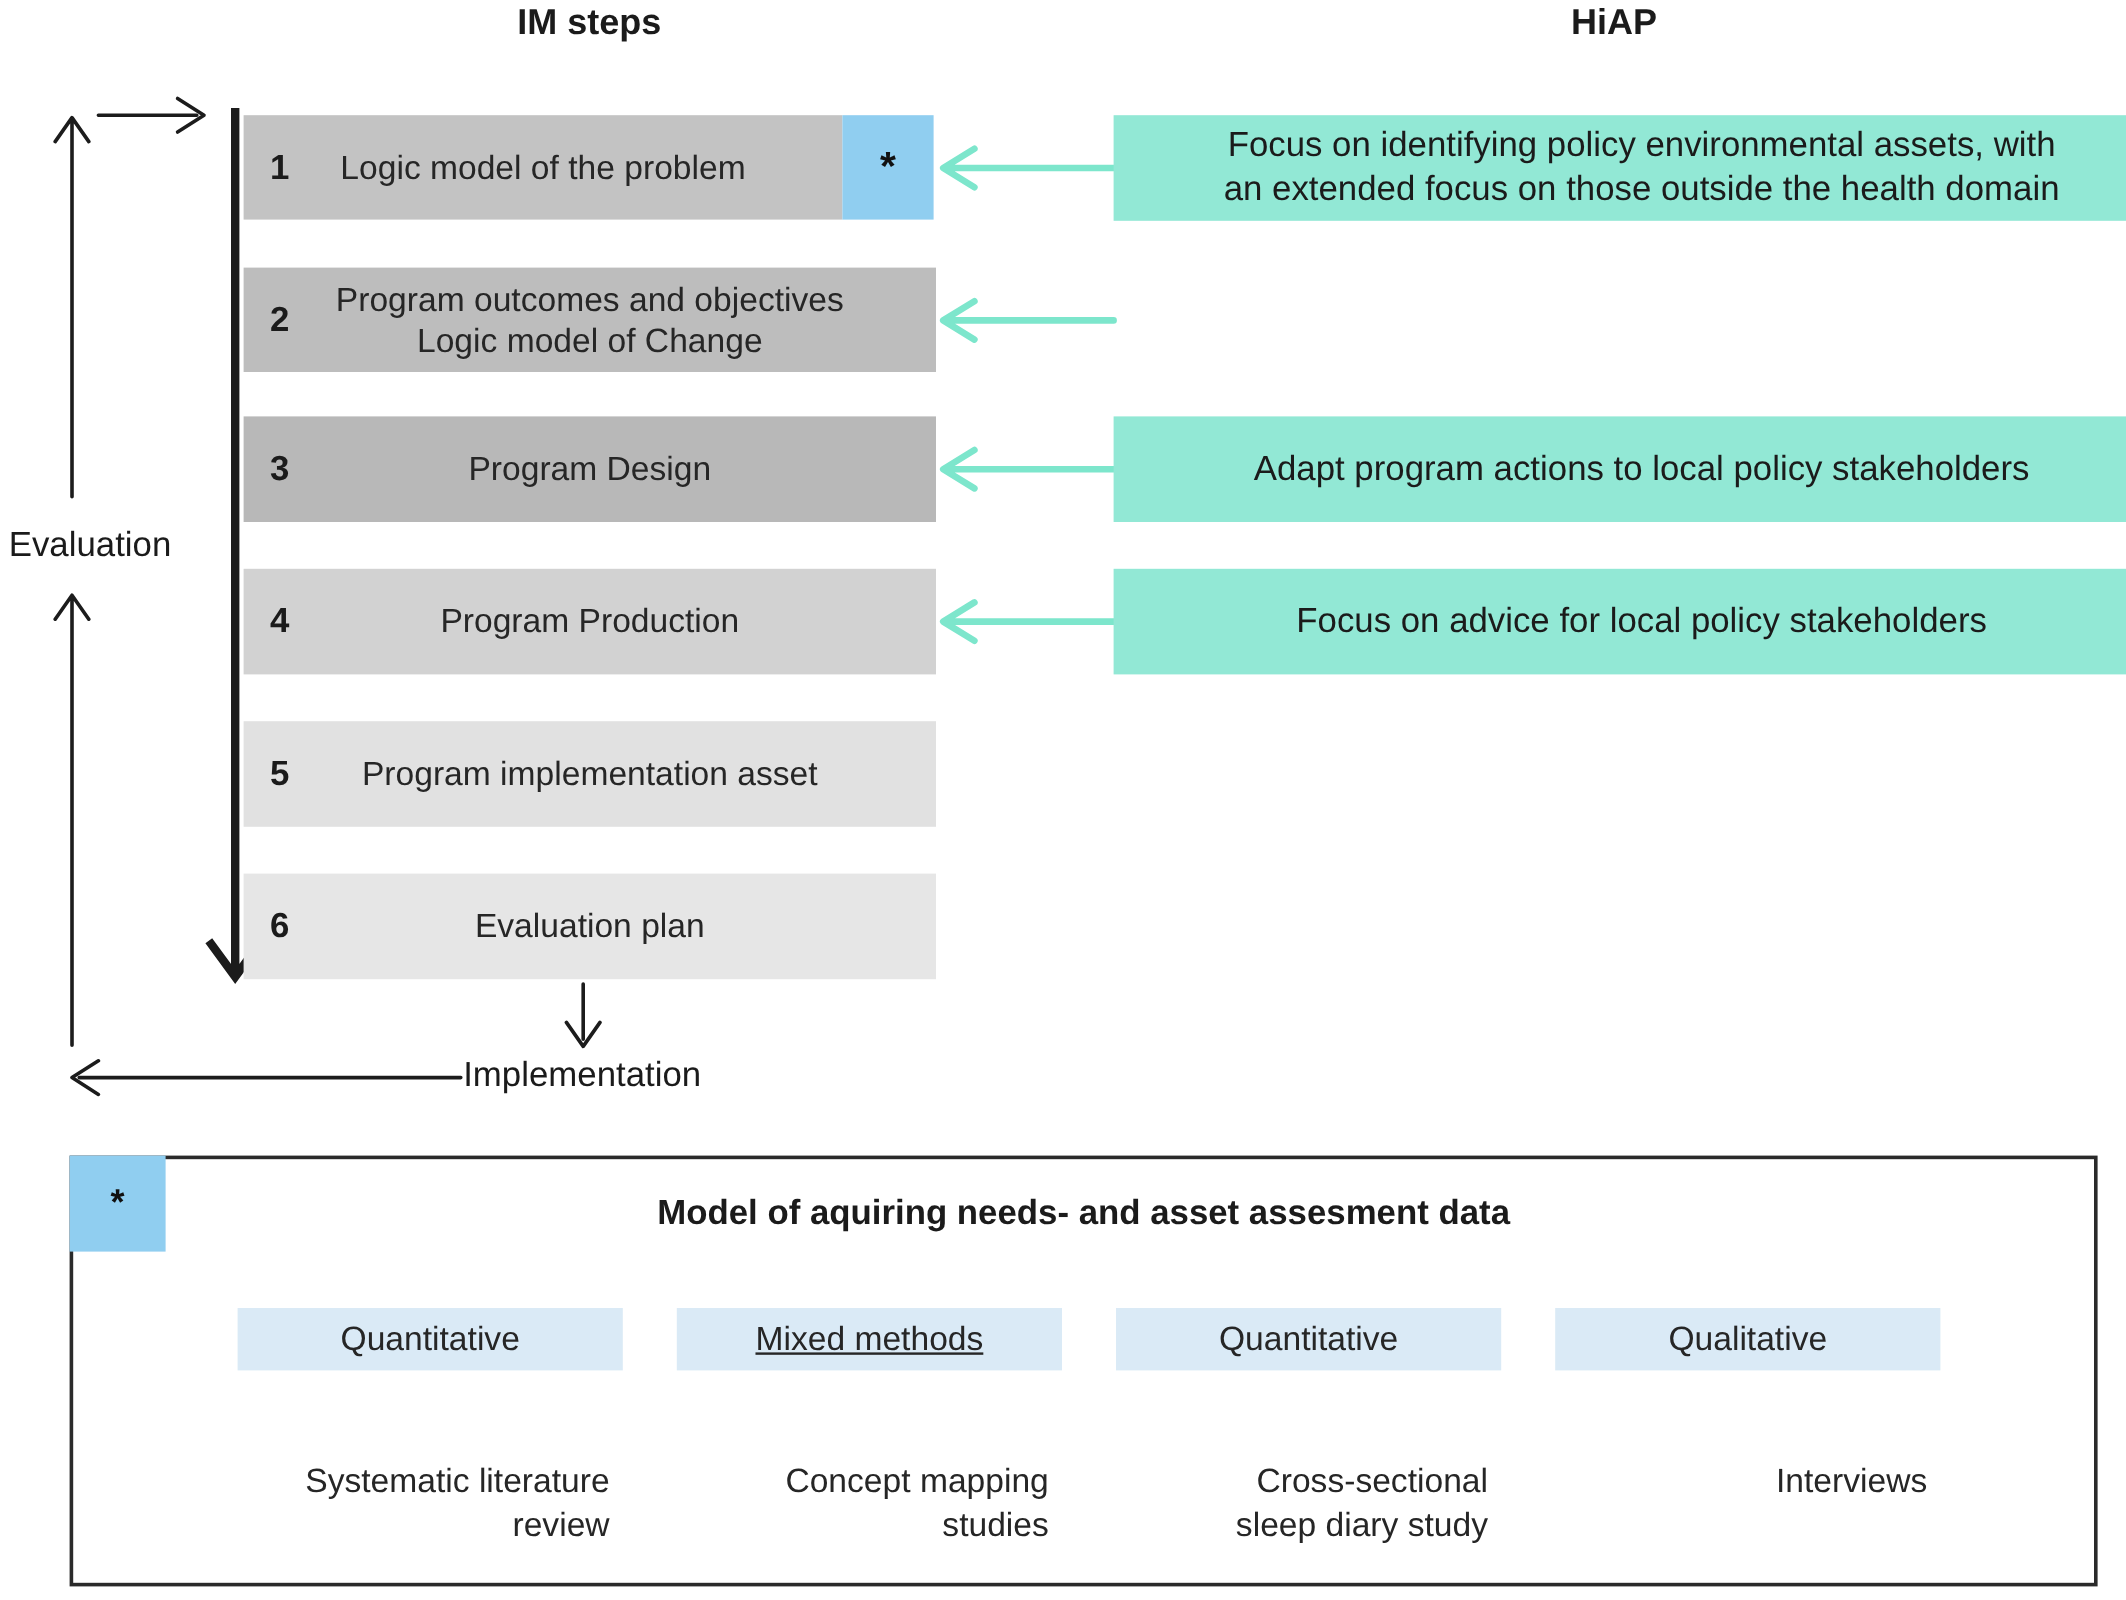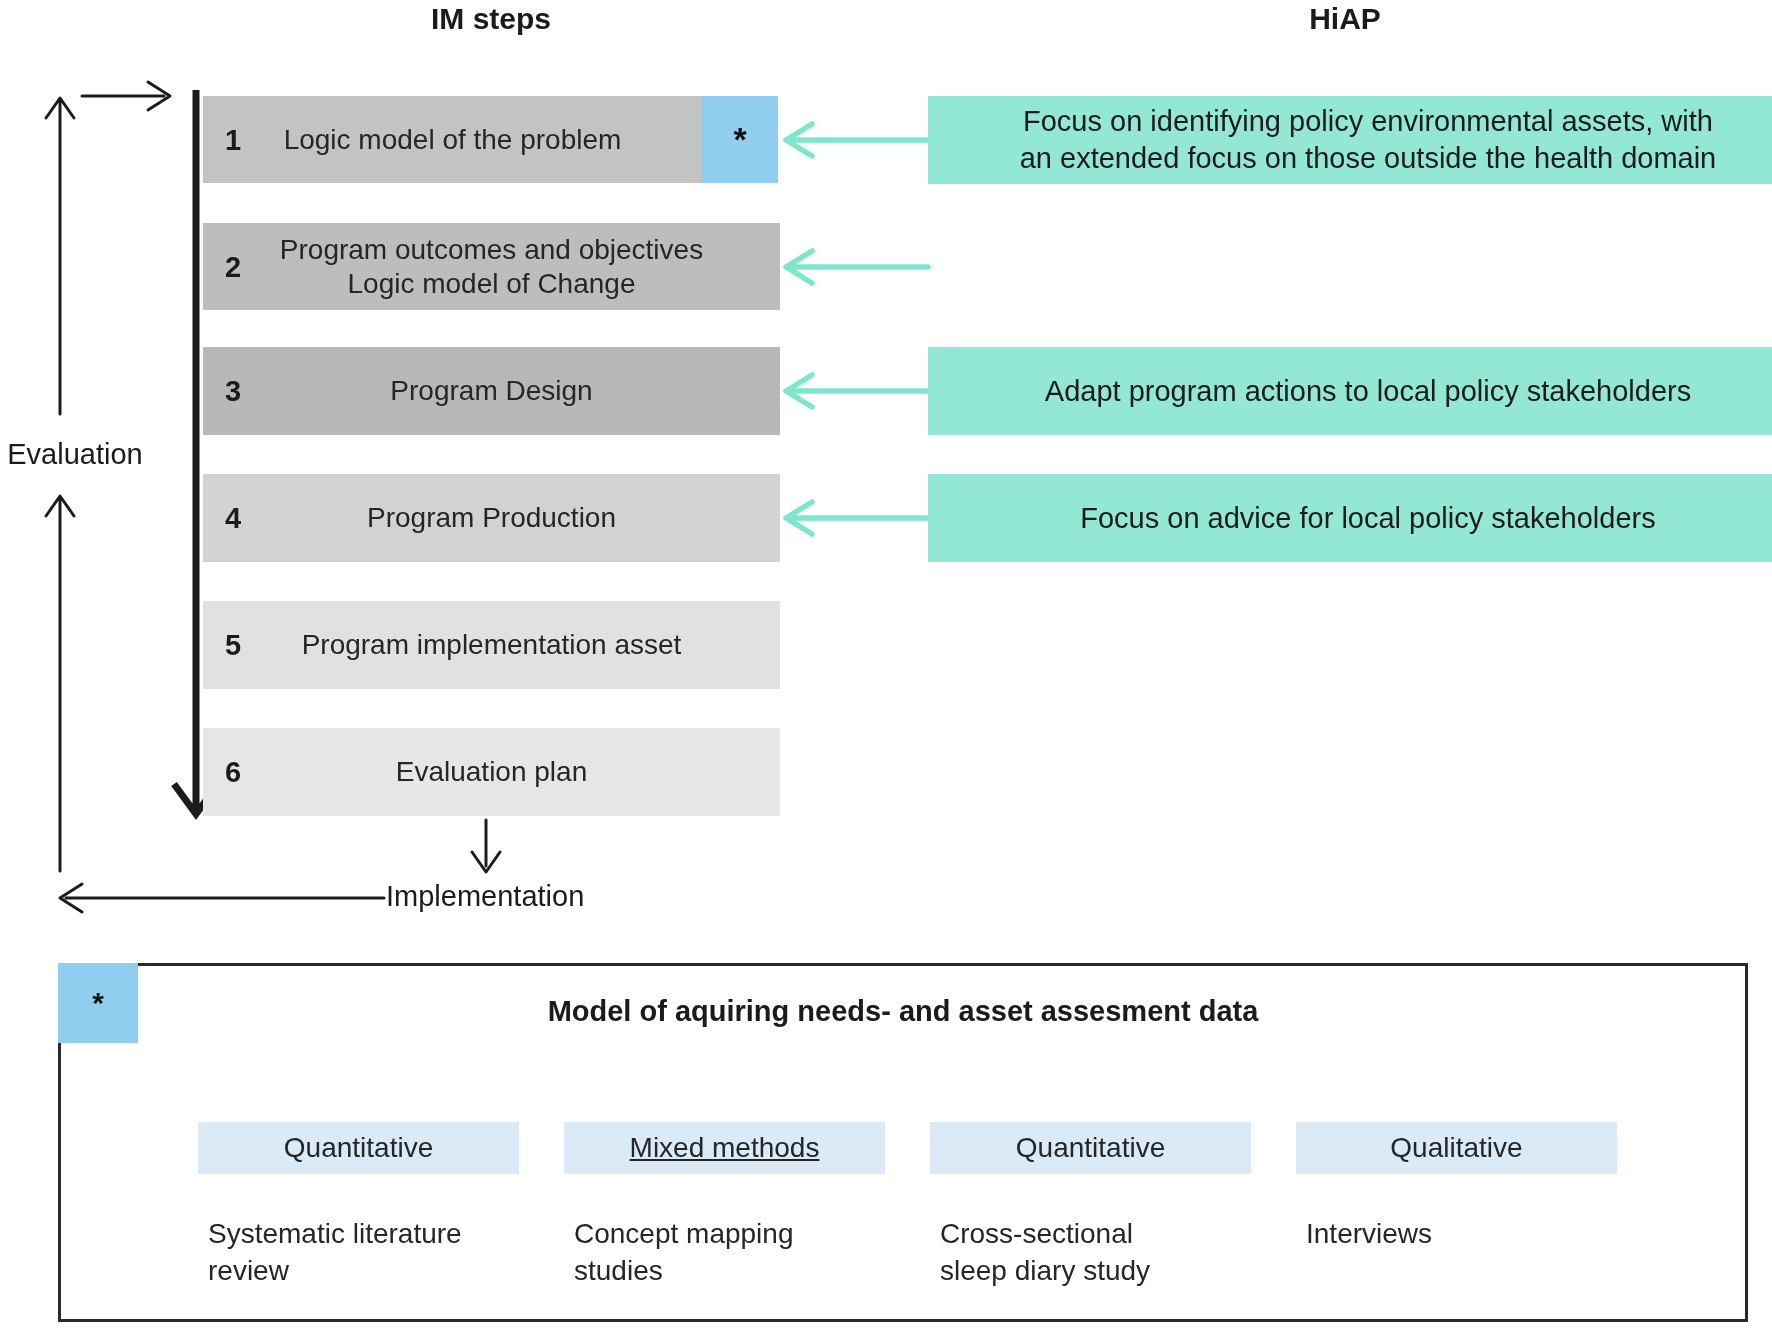--- a/index.html
+++ b/index.html
@@ -63,28 +63,28 @@
     border:3px solid #2a2a2a;background:#fff;box-sizing:border-box;
   }
   .panel-asterisk{left:58px;top:963px;width:80px;height:80px;font-size:30px;}
   .panel-title{
     position:absolute;left:58px;top:995px;width:1690px;text-align:center;
     font-size:29px;font-weight:bold;color:#1b1b1b;
   }
   .method-box{
     position:absolute;top:1090px;width:321px;height:52px;
     display:flex;align-items:center;justify-content:center;
-    background:var(--method-box,#daeaf6);font-size:28px;color:#262626;margin-top:32px;
+    background:var(--method-box,#daeaf6);font-size:28px;color:#262626;
   }
   .method-0{left:198px;}
   .method-1{left:564px;text-decoration:underline;}
   .method-2{left:930px;}
   .method-3{left:1296px;}
   .method-label{
-    position:absolute;top:1215px;width:300px;text-align:left;
+    position:absolute;top:1215px;width:300px;text-align:right;
     font-size:28px;color:#262626;white-space:pre-line;line-height:37px;
   }
   .mlabel-0{left:208px;}
   .mlabel-1{left:574px;}
   .mlabel-2{left:940px;}
   .mlabel-3{left:1306px;}
 </style>
 </head>
 <body>
 

